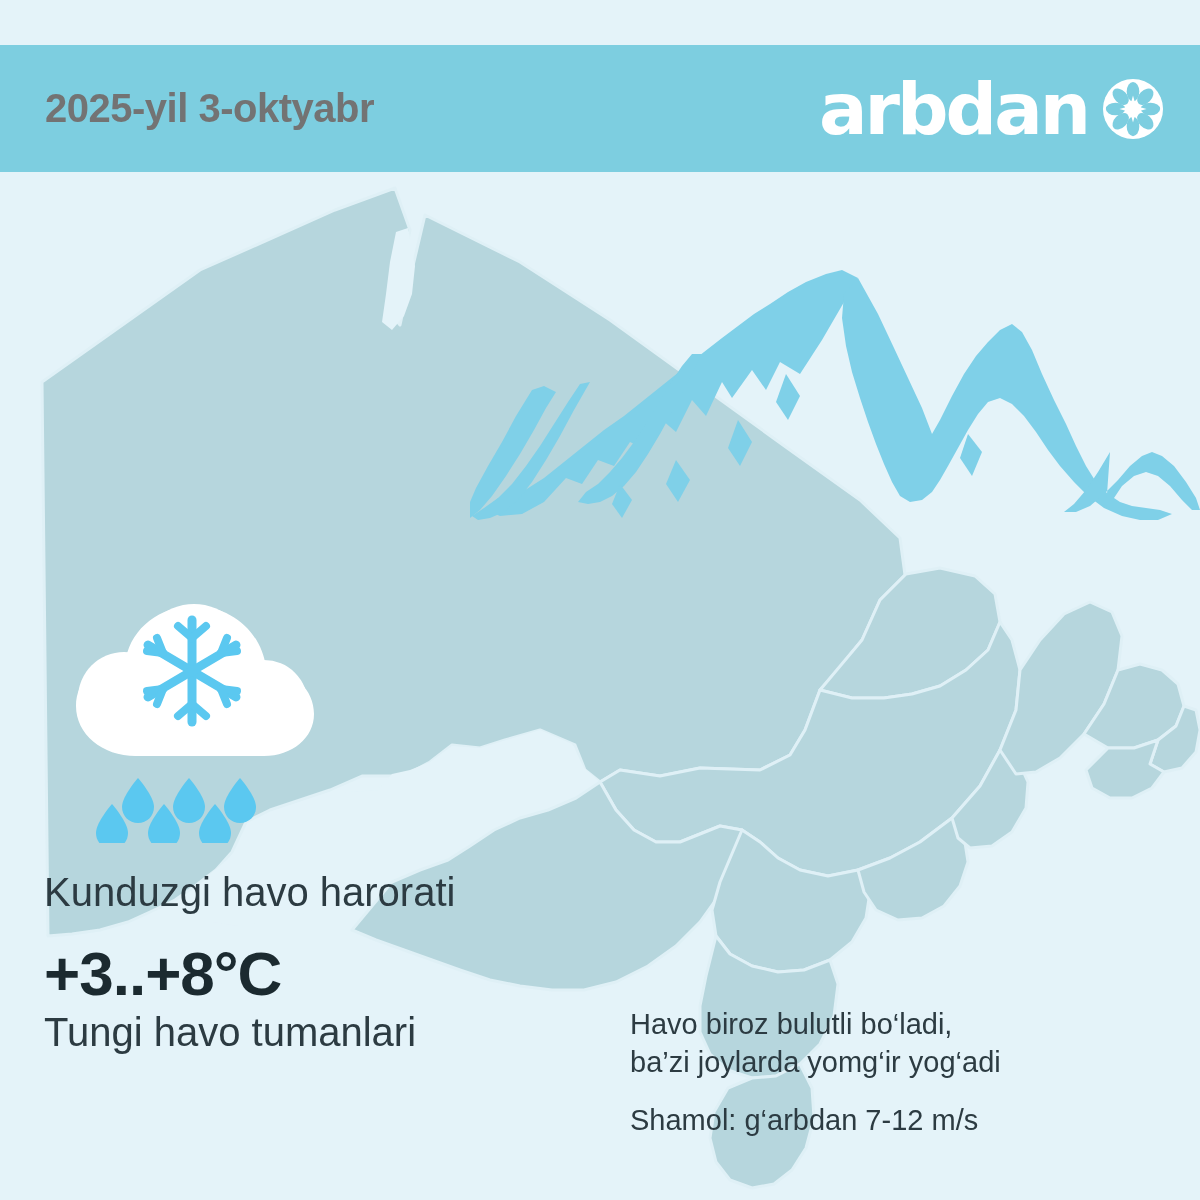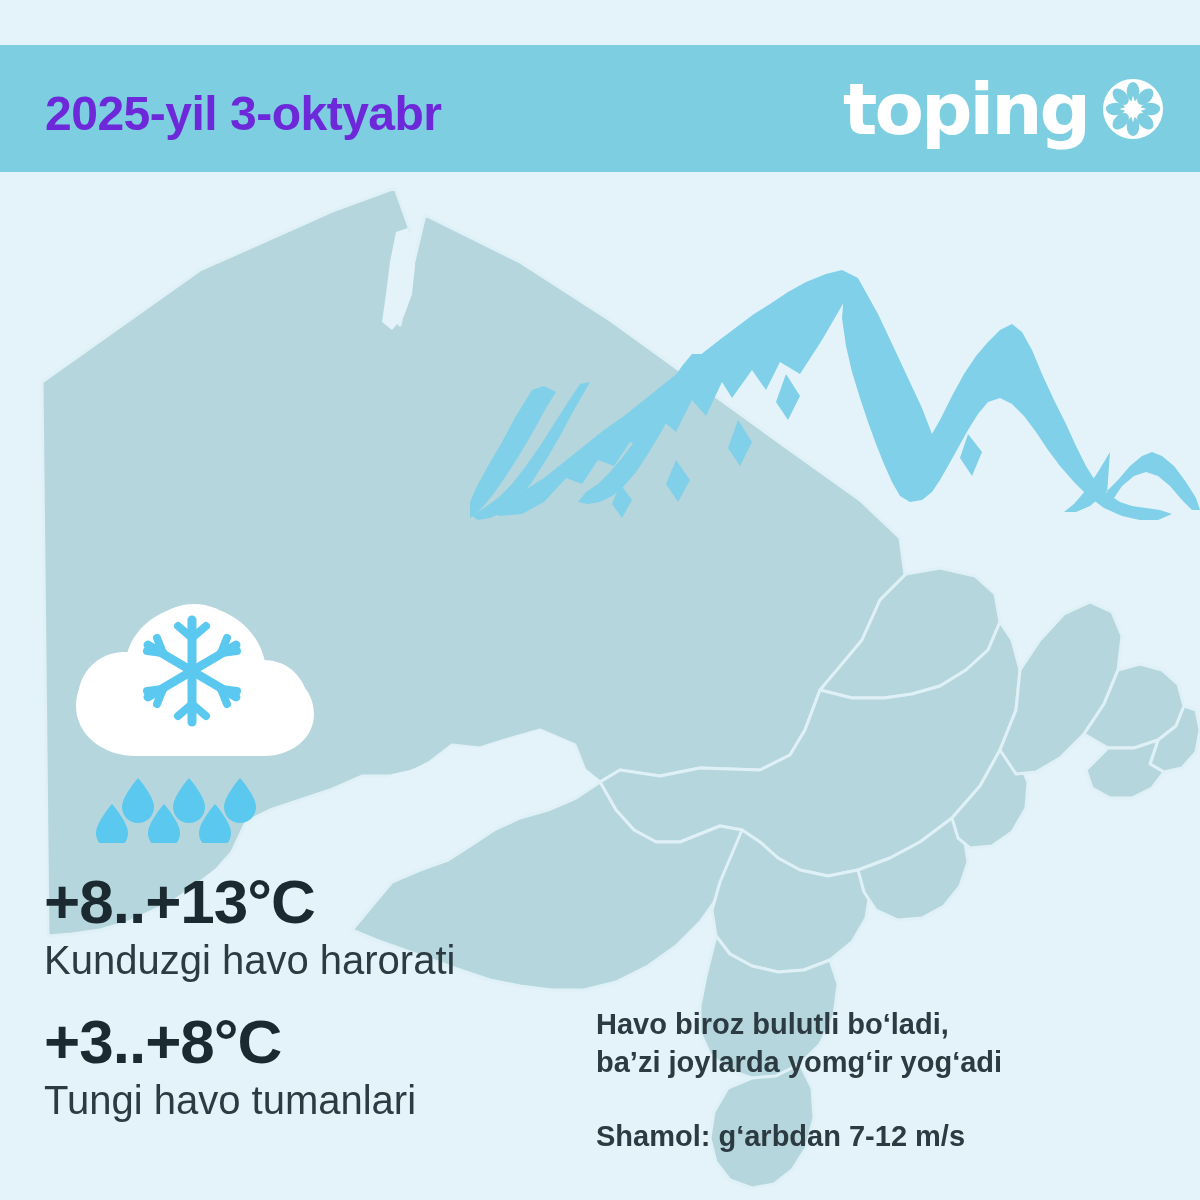--- a/index.html
+++ b/index.html
@@ -28,23 +28,23 @@
     top: 45px;
     width: 1200px;
     height: 127px;
     background: #7dcee0;
     z-index: 5;
   }
   #header-date {
     position: absolute;
     left: 45px;
     top: 86px;
-    font-size: 48px;
-    font-weight: bold;
-    color: #6d28d9;
+    font-size: 40px;
+    font-weight: bold;
+    color: #737373;
     letter-spacing: -0.5px;
     white-space: nowrap;
     z-index: 7;
   }
   #brand-logo {
     position: absolute;
     right: 36px;
     top: 66px;
     height: 86px;
     display: flex;
@@ -129,36 +129,35 @@
     font-size: 40px;
     color: #2c3b42;
     line-height: 40px;
     margin-top: 4px;
     white-space: nowrap;
   }
 
   
   #conditions {
     position: absolute;
-    left: 596px;
+    left: 630px;
     top: 1005px;
     z-index: 6;
-    font-weight: bold;
   }
   .cond-line {
     font-size: 29px;
     color: #2c3b42;
     line-height: 38px;
     white-space: nowrap;
   }
   #wind-line {
     font-size: 29px;
     color: #2c3b42;
     line-height: 38px;
-    margin-top: 36px;
+    margin-top: 20px;
     white-space: nowrap;
   }
 </style>
 </head>
 <body>
 
 <div id="page">
 
   <svg id="map-layer" viewBox="0 0 1200 1030" preserveAspectRatio="none" aria-hidden="true">
     <g fill="#b6d6dd" stroke="#dff0f6" stroke-width="3" stroke-linejoin="round">
@@ -214,21 +213,21 @@
       <path d="M498,164 L512,182 L502,206 L490,188 Z"></path>
       <path d="M640,182 L628,202 L616,220 L604,234 L594,242 L606,242 L620,236 L634,224 L648,210 L660,196 L672,186 L682,182 L692,186 L704,196 L716,212 L726,228 L730,240 L722,240 L712,230 L700,216 L688,206 L676,202 L664,206 L652,216 L644,228 L636,238 Z"></path>
     </g>
   </svg>
 
   <div id="header-band"></div>
 
   <div id="header-date">2025-yil 3-oktyabr</div>
 
   <div id="brand-logo">
-    <span id="brand-wordmark">toping</span>
+    <span id="brand-wordmark">arbdan</span>
     <svg id="brand-flower" viewBox="0 0 64 64" aria-hidden="true">
       <circle cx="32" cy="32" r="31" fill="#ffffff"></circle>
       <g fill="#7dcee0">
         <ellipse cx="32" cy="14" rx="6.5" ry="10"></ellipse>
         <ellipse cx="32" cy="50" rx="6.5" ry="10"></ellipse>
         <ellipse cx="14" cy="32" rx="10" ry="6.5"></ellipse>
         <ellipse cx="50" cy="32" rx="10" ry="6.5"></ellipse>
         <ellipse cx="19.3" cy="19.3" rx="6.5" ry="10" transform="rotate(-45 19.3 19.3)"></ellipse>
         <ellipse cx="44.7" cy="19.3" rx="6.5" ry="10" transform="rotate(45 44.7 19.3)"></ellipse>
         <ellipse cx="19.3" cy="44.7" rx="6.5" ry="10" transform="rotate(45 19.3 44.7)"></ellipse>
@@ -271,21 +270,20 @@
       <path d="M137,190 C137,190 153,208 153,219 C153,228 146,235 137,235 C128,235 121,228 121,219 C121,208 137,190 137,190 Z"></path>
       <path d="M188,190 C188,190 204,208 204,219 C204,228 197,235 188,235 C179,235 172,228 172,219 C172,208 188,190 188,190 Z"></path>
       <path d="M60,216 C60,216 76,234 76,245 C76,254 69,261 60,261 C51,261 44,254 44,245 C44,234 60,216 60,216 Z"></path>
       <path d="M112,216 C112,216 128,234 128,245 C128,254 121,261 112,261 C103,261 96,254 96,245 C96,234 112,216 112,216 Z"></path>
       <path d="M163,216 C163,216 179,234 179,245 C179,254 172,261 163,261 C154,261 147,254 147,245 C147,234 163,216 163,216 Z"></path>
     </g>
   </svg>
 
   <div id="temps">
     <div class="temp-block">
-      <div class="temp-value">+8..+13°C</div>
       <div class="temp-label">Kunduzgi havo harorati</div>
     </div>
     <div class="temp-block">
       <div class="temp-value">+3..+8°C</div>
       <div class="temp-label">Tungi havo tumanlari</div>
     </div>
   </div>
 
   <div id="conditions">
     <div class="cond-line">Havo biroz bulutli bo‘ladi,</div>

